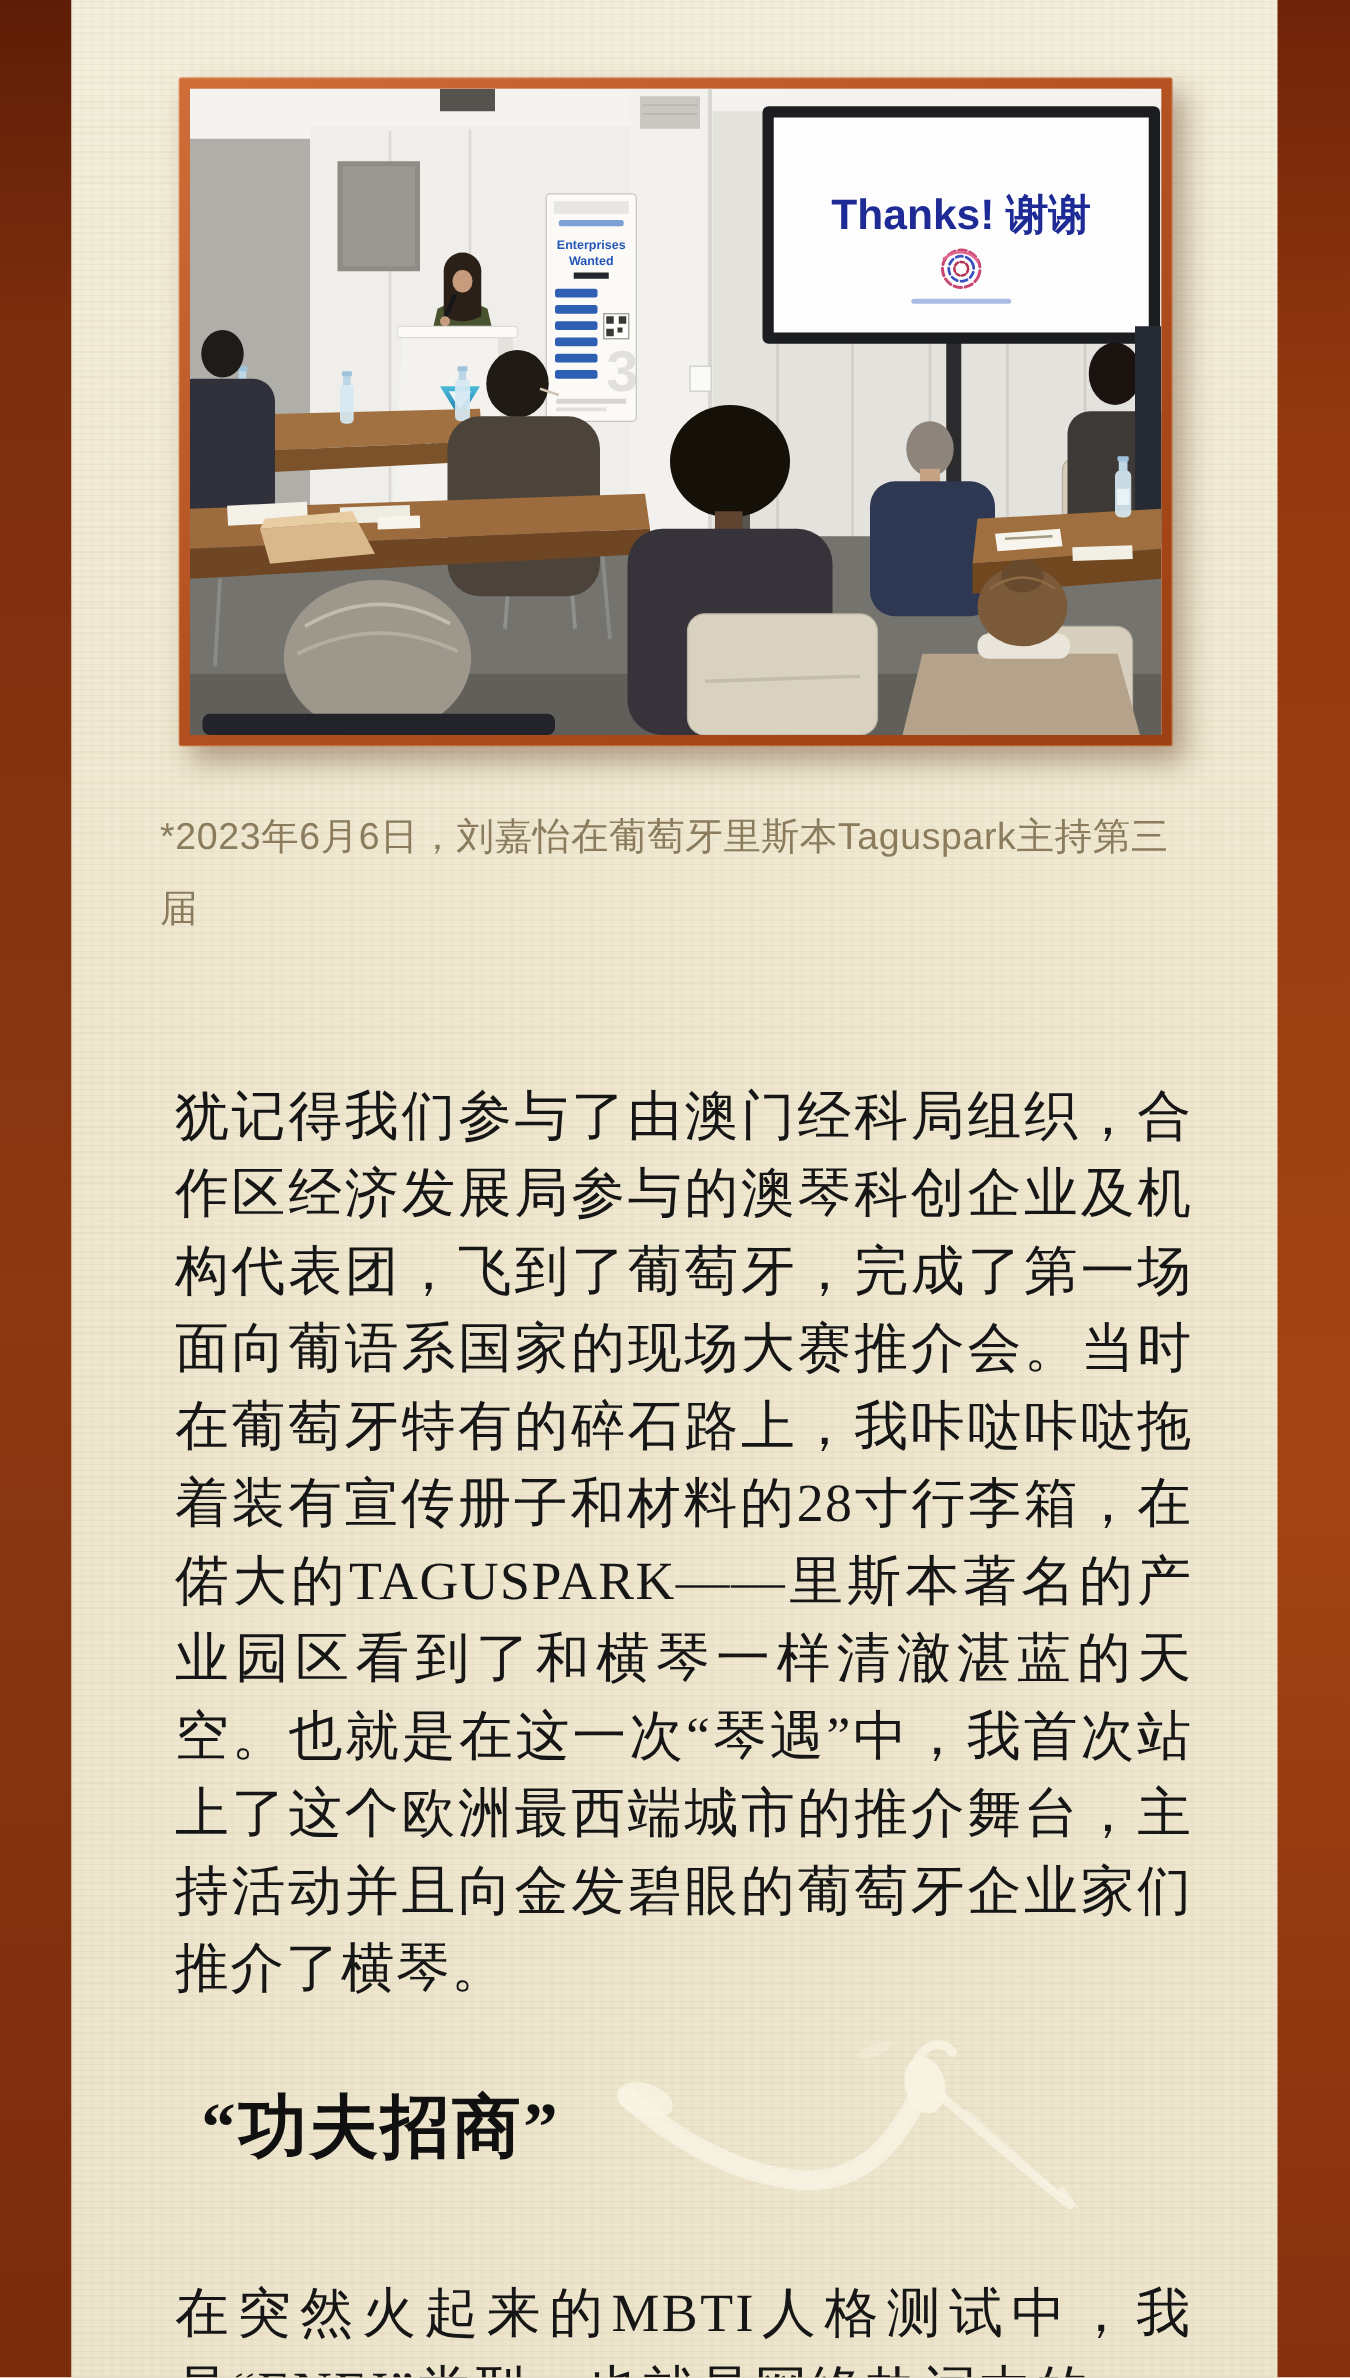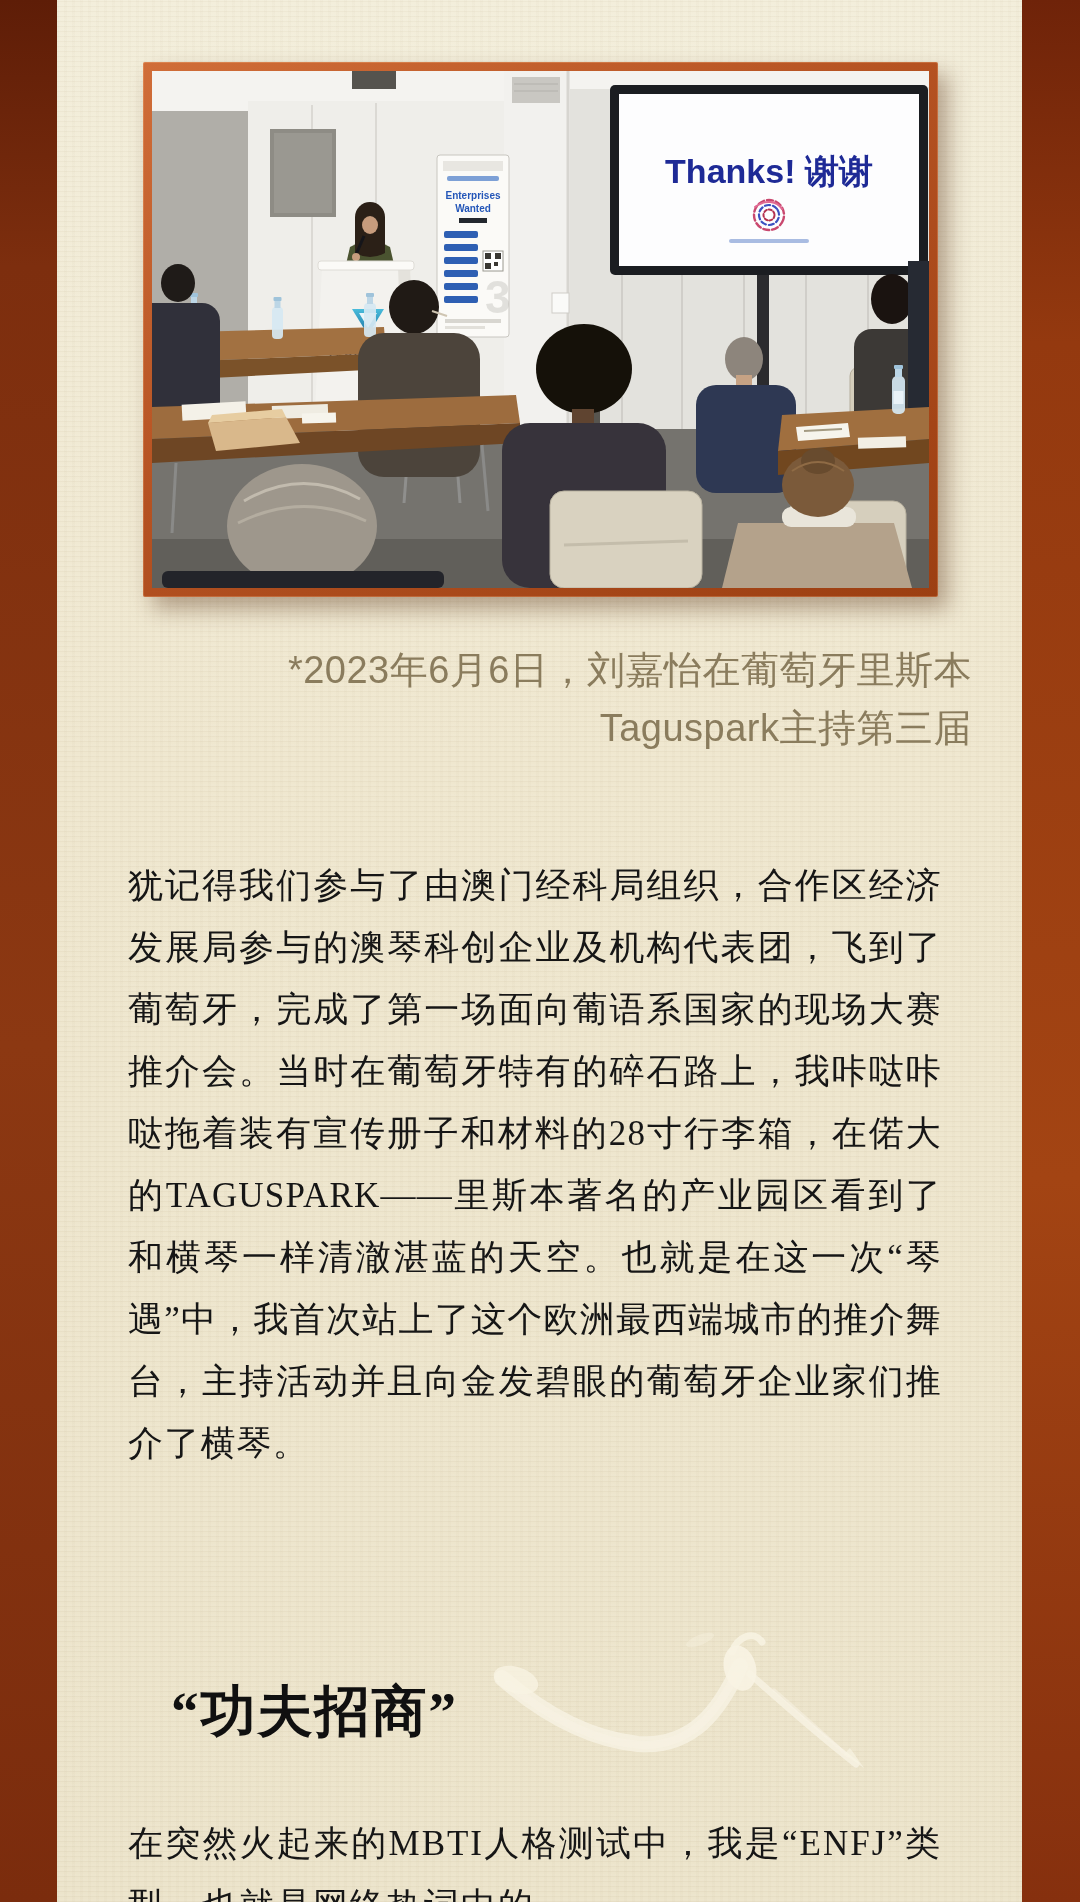--- a/index.html
+++ b/index.html
@@ -15,32 +15,32 @@
   .bar{position:absolute;top:0;height:100%;}
   .bar.left{left:0;width:57px;background:linear-gradient(180deg,#5e1d07 0%,#7d2e0e 14%,#8c3812 55%,#7b2c0d 100%);}
   .bar.right{right:0;width:58px;background:linear-gradient(180deg,#6f2309 0%,#94390f 18%,#a34413 62%,#86300e 100%);}
   .photo-frame{
     position:absolute;left:143px;top:62px;padding:9px;border-radius:2px;
     background:linear-gradient(150deg,#d06d38 0%,#b55222 45%,#9c3f12 100%);
     box-shadow:10px 12px 22px rgba(80,40,12,.38), inset 0 0 0 1px rgba(255,200,150,.25);
   }
   .photo-frame svg{display:block;width:777px;height:517px;background:#e7e5e0;}
   .caption{
-    position:absolute;left:156px;top:641px;width:816px;
-    font-size:38px;line-height:58px;color:#8a7c5d;letter-spacing:.5px;text-align:right;
+    position:absolute;left:128px;top:641px;width:816px;
+    font-size:30px;line-height:58px;color:#8a7c5d;letter-spacing:.5px;
   }
   .para{
-    position:absolute;left:128px;width:814px;color:#161616;
+    position:absolute;left:140px;width:814px;color:#161616;
     font-family:"Liberation Serif","DejaVu Serif",serif;
-    font-size:35px;text-align:justify;
+    font-size:43px;text-align:justify;
   }
   .para1{top:820px;line-height:62px;letter-spacing:1.2px;height:748px;overflow:hidden;}
   .para2{top:1778px;line-height:62px;letter-spacing:2px;height:126px;overflow:hidden;}
   .heading{
-    position:absolute;left:158px;top:1662px;margin:13px;
+    position:absolute;left:158px;top:1662px;margin:3px;
     font-family:"Liberation Serif","DejaVu Serif",serif;
     font-size:55px;line-height:74px;font-weight:bold;color:#101010;letter-spacing:2px;
   }
   .brush{position:absolute;left:488px;top:1616px;width:420px;height:152px;}
   .tv-text{font-family:"Liberation Sans","DejaVu Sans",sans-serif;font-weight:bold;}
   .poster-text{font-family:"Liberation Sans","DejaVu Sans",sans-serif;font-weight:bold;}
   .podium-text{font-family:"Liberation Sans","DejaVu Sans",sans-serif;font-weight:bold;}
 </style>
 </head>
 <body>

